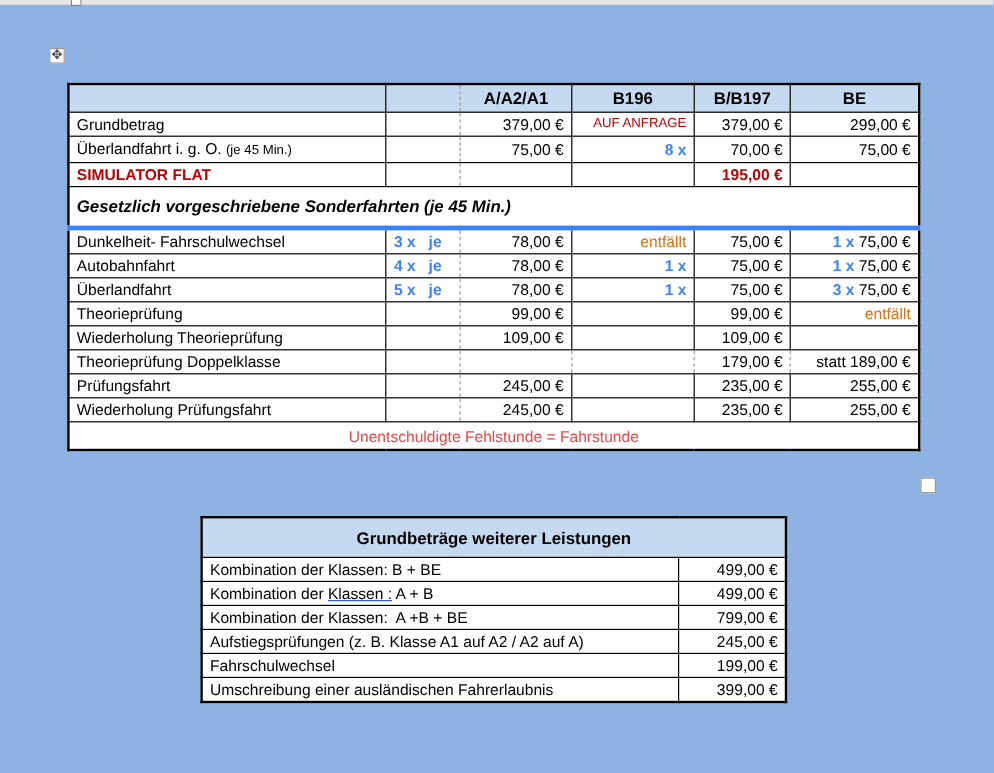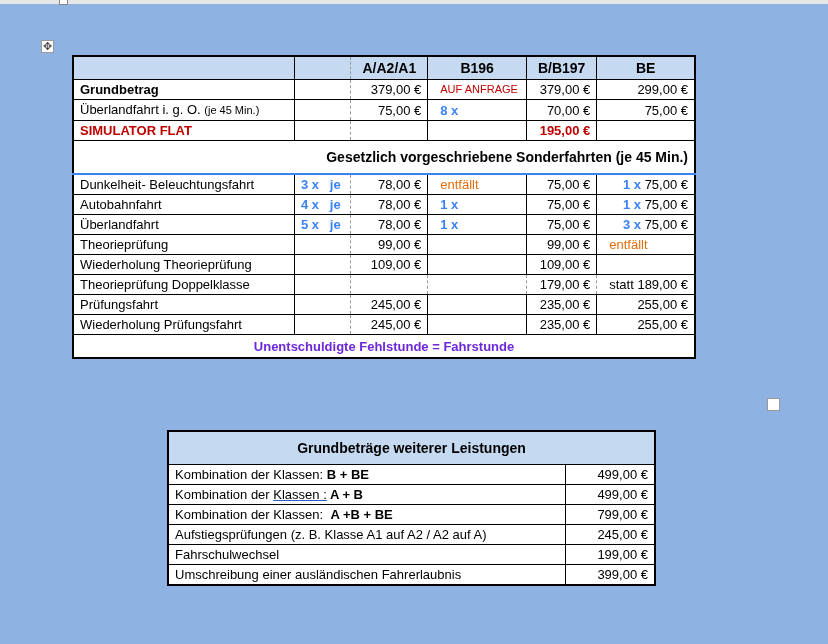--- a/index.html
+++ b/index.html
@@ -15,34 +15,34 @@
     position:absolute; left:41px; top:40px; width:13px; height:13px;
     background:#fff; border:1px solid #999; box-sizing:border-box;
     font-size:11px; line-height:11px; text-align:center; color:#444;
   }
   .resize-handle {
     position:absolute; left:767px; top:398px; width:13px; height:13px;
     background:#fff; border:1px solid #999; box-sizing:border-box;
   }
   table { border-collapse:collapse; position:absolute; background:#fff; }
   td { font-size:13px; padding:0 6px; height:19px; line-height:19px; white-space:nowrap; border:1px solid #000; }
-  #main { left:56px; top:55px; width:624px; border:2px solid #000;margin-left:16px; }
+  #main { left:56px; top:69px; width:711px; border:2px solid #000; }
   #main td.dl { border-left:1px dashed #999; }
   #main td.dr { border-right:1px dashed #999; }
   .hdr td { background:#c5d9f1; font-weight:bold; font-size:14px; text-align:center; height:22px; }
   .r { text-align:right; }
-  .c { text-align:left;padding-left:12px; }
-  .b { font-weight:bold; }
+  .c { text-align:right;padding-left:12px; }
+  .b { font-weight:normal; }
   .small { font-size:11px; }
   .dark-red { color:#c00000; font-weight:bold; }
   .orange { color:#e36c09; }
   .ob { color:#3b82f6; font-weight:bold; }
-  .red { color:#6d28d9; font-weight:bold;border-radius:11px; }
+  .red { color:#ef4444; font-weight:normal;border-radius:11px; }
   .tiny-red { color:#c00000; font-size:11px; }
-  .section td { font-weight:bold; font-size:14px; text-align:right; height:32px; border-bottom:2px solid #3b82f6; }
+  .section td { font-weight:bold; font-size:14px; text-align:left; height:32px; border-bottom:4px solid #3b82f6;font-style:italic; }
   .section2 td { height:26px; }
   .wave { text-decoration:underline; text-decoration-color:#2f5ccc; text-decoration-style:double; }
   .foot td { text-align:center; height:22px; }
   #extra { left:167px; top:430px; width:489px; border:2px solid #000; }
   #extra .xh td { background:#c5d9f1; font-weight:bold; font-size:14px; text-align:center; height:32px; }
   .ul { text-decoration:underline; text-decoration-color:#2f5ccc; }
 </style>
 </head>
 <body>
 
@@ -90,21 +90,21 @@
     <td class="dr"></td>
     <td class="r dl dr"></td>
     <td class="c"></td>
     <td class="r dark-red">195,00 €</td>
     <td class="r"></td>
   </tr>
   <tr class="section">
     <td colspan="6">Gesetzlich vorgeschriebene Sonderfahrten (je 45 Min.)</td>
   </tr>
   <tr>
-    <td>Dunkelheit- Beleuchtungsfahrt</td>
+    <td>Dunkelheit- Fahrschulwechsel</td>
     <td class="ob dr" style="white-space:pre">3 x   je</td>
     <td class="r dl">78,00 €</td>
     <td class="c orange">entfällt</td>
     <td class="r">75,00 €</td>
     <td class="r"><span class="ob">1 x</span> <span>75,00 €</span></td>
   </tr>
   <tr>
     <td>Autobahnfahrt</td>
     <td class="ob dr" style="white-space:pre">4 x   je</td>
     <td class="r dl">78,00 €</td>

